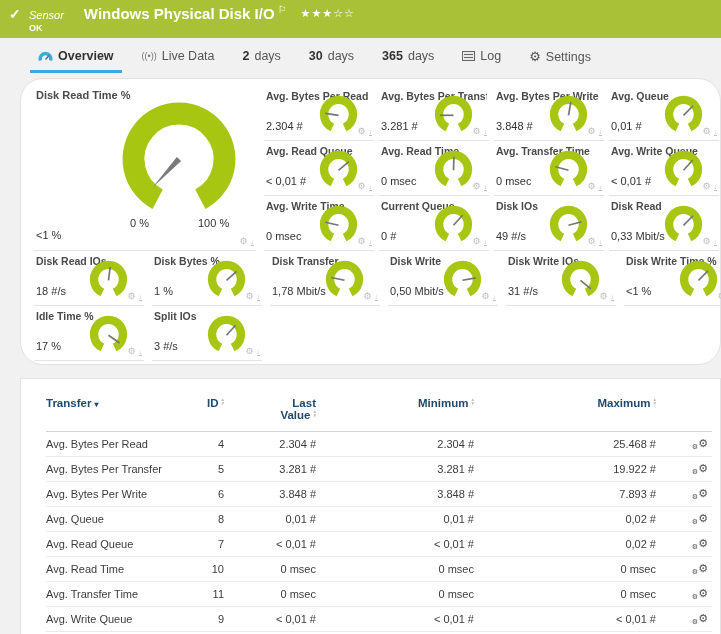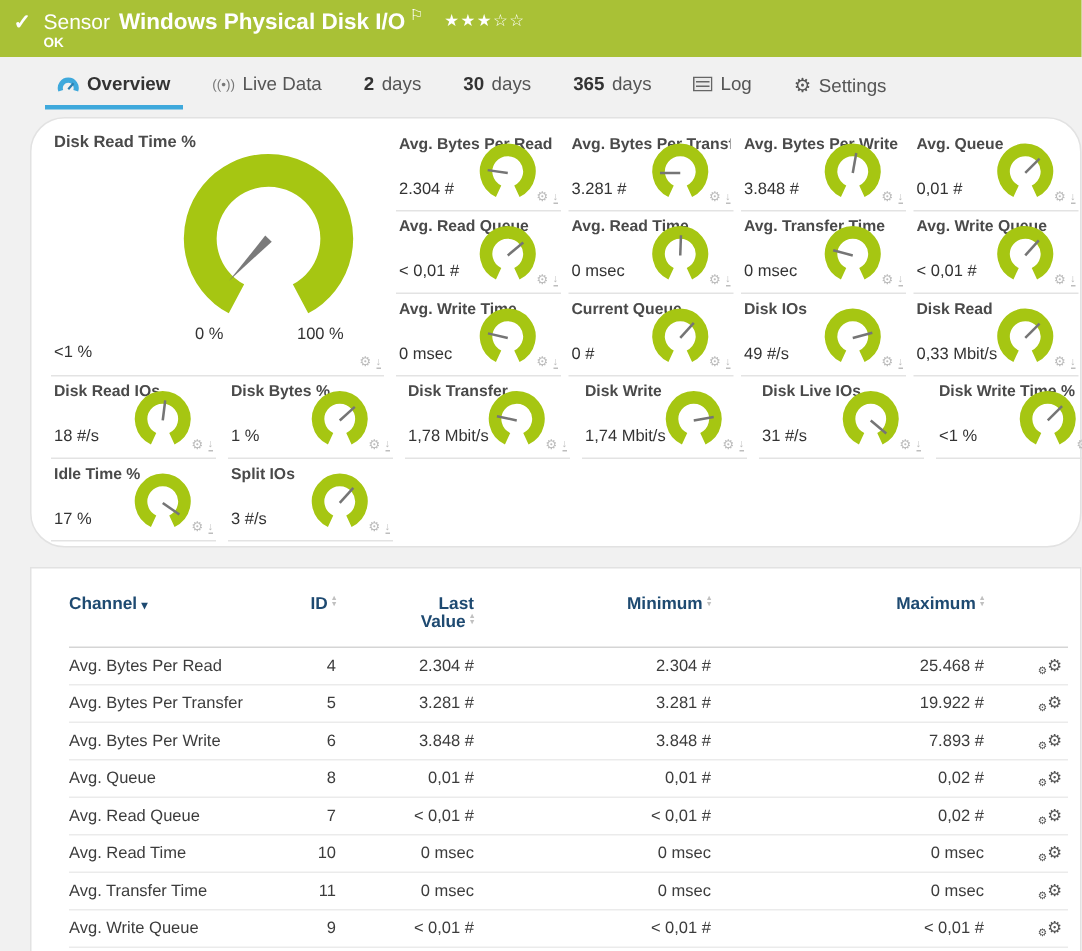--- a/index.html
+++ b/index.html
@@ -6,21 +6,21 @@
   html,body { width:721px; height:634px; overflow:hidden; background:#f1f1f1;
               font-family:"Liberation Sans", sans-serif; }
   :root{
     --green:#a9c136; --lime:#a6c612; --accent:#3fa9dc; --navy:#1e4a71;
     --needle:#757575; --tile-line:#e3e3e3; --card-border:#e2e2e2;
   }
   
   .statusbar{ position:absolute; left:0; top:0; width:721px; height:38px; background:var(--green); color:#fff; }
   .statusbar .check{ position:absolute; left:9px; top:6px; font-size:14px; font-weight:bold; }
   .statusbar .line1{ position:absolute; left:29px; top:4px; white-space:nowrap; }
-  .statusbar .kind{ font-size:14px; margin-right:6px; }
+  .statusbar .kind{ font-style:italic; font-size:11px; margin-right:20px; }
   .statusbar .title{ font-weight:bold; font-size:15px; }
   .statusbar .flag{ font-size:10px; vertical-align:super; margin-left:3px; }
   .statusbar .stars{ font-size:11px; letter-spacing:1px; margin-left:14px; vertical-align:2px; }
   .statusbar .okstat{ position:absolute; left:29px; top:23px; font-size:9px; font-weight:bold; }
   
   .tabbar{ position:absolute; left:0; top:38px; width:633px; height:38px;
            display:flex; align-items:flex-start; padding:9px 34px 0 30px; justify-content:space-between; }
   .tab{ display:inline-flex; align-items:center; gap:5px; font-size:12.5px; color:#555;
         padding:2px 8px 7px 8px; cursor:pointer; white-space:nowrap; }
   .tab.active{ border-bottom:3px solid var(--accent); color:#333; font-weight:bold; }
@@ -335,29 +335,29 @@
       <span class="mini-pin">↓</span>
     </span>
   </div>
 
   <div class="tile">
     <span class="tile-title">Disk Write</span>
     <svg class="mini" width="45" height="41" viewBox="0 0 48 44">
       <path class="arc" d="M 17.45 38.05 A 15.5 15.5 0 1 1 30.55 38.05" stroke-width="9"></path>
       <line class="needle" x1="24" y1="25" x2="38.5" y2="25" stroke-width="1.8" transform="rotate(-10 24 25)"></line>
     </svg>
-    <span class="tile-value">1,74 Mbit/s</span>
-    <span class="tile-icons">
-      <span class="mini-gear">⚙</span>
-      <span class="mini-pin">↓</span>
-    </span>
-  </div>
-
-  <div class="tile">
-    <span class="tile-title">Disk Live IOs</span>
+    <span class="tile-value">0,50 Mbit/s</span>
+    <span class="tile-icons">
+      <span class="mini-gear">⚙</span>
+      <span class="mini-pin">↓</span>
+    </span>
+  </div>
+
+  <div class="tile">
+    <span class="tile-title">Disk Write IOs</span>
     <svg class="mini" width="45" height="41" viewBox="0 0 48 44">
       <path class="arc" d="M 17.45 38.05 A 15.5 15.5 0 1 1 30.55 38.05" stroke-width="9"></path>
       <line class="needle" x1="24" y1="25" x2="38.5" y2="25" stroke-width="1.8" transform="rotate(40 24 25)"></line>
     </svg>
     <span class="tile-value">31 #/s</span>
     <span class="tile-icons">
       <span class="mini-gear">⚙</span>
       <span class="mini-pin">↓</span>
     </span>
   </div>
@@ -410,21 +410,21 @@
       <col class="col-channel">
         <col class="col-id">
         <col class="col-last">
       <col class="col-min">
         <col class="col-max">
         <col class="col-gear">
     </colgroup>
     <thead>
       <tr>
         <th class="ch">
-          <span>Channel</span><span class="sortdown">▾</span>
+          <span>Transfer</span><span class="sortdown">▾</span>
         </th>
         <th>
           <span>ID</span><span class="sortstack">▴<br>▾</span>
         </th>
         <th>
           <div>Last</div>
           <div><span>Value</span><span class="sortstack">▴<br>▾</span></div>
         </th>
         <th>
           <span>Minimum</span><span class="sortstack">▴<br>▾</span>

